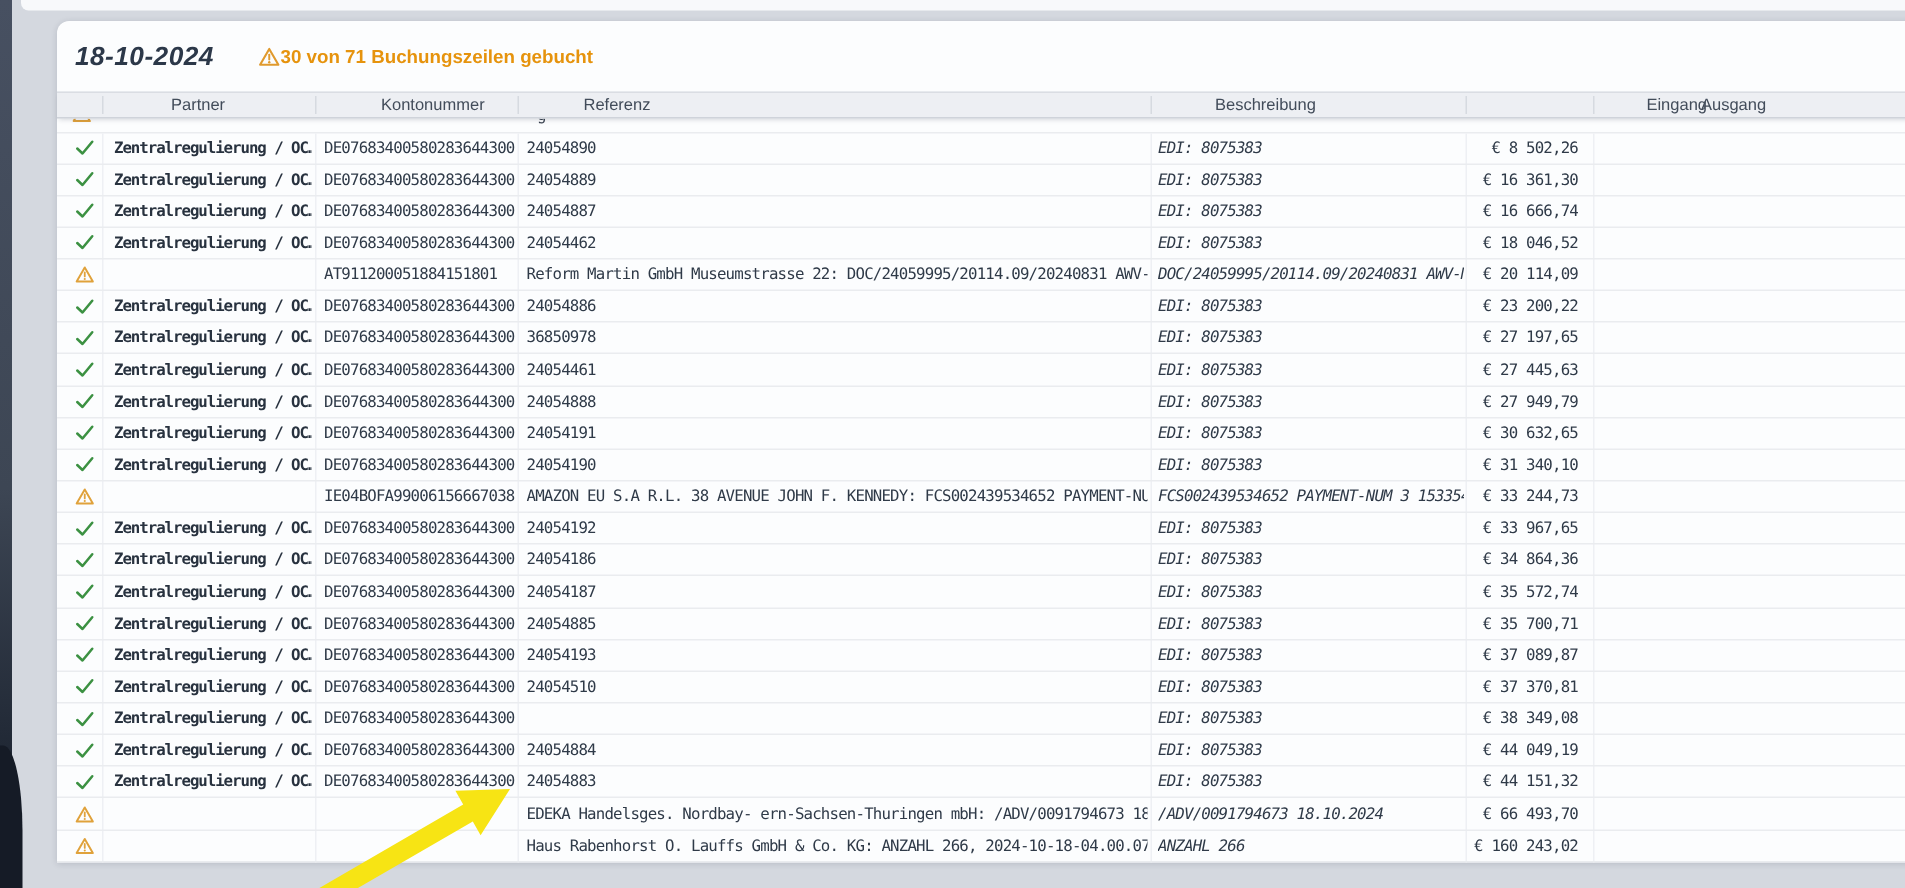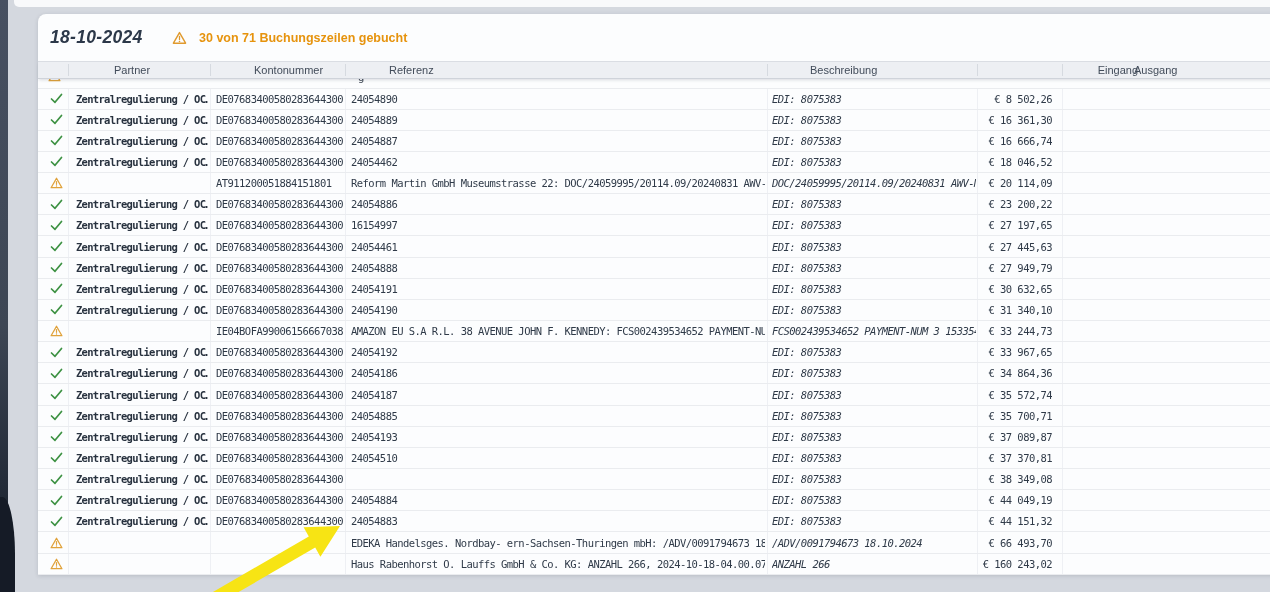--- a/index.html
+++ b/index.html
@@ -30,21 +30,21 @@
     background:#fcfdfe;border-radius:8px 8px 0 0;
     box-shadow:0 1px 4px rgba(25,35,55,.15);
   }
   .card-header{position:absolute;left:0;top:0;right:0;height:47px;}
   .date-title{
     position:absolute;left:12px;top:13px;
     font-size:17.5px;font-weight:700;color:#2c3849;letter-spacing:.3px;font-style:italic;
   }
   .status-line{
     position:absolute;left:134px;top:15px;height:18px;
-    display:flex;align-items:center;gap:12px;
+    display:flex;align-items:center;gap:0;
   }
   .status-text{font-size:12.5px;font-weight:600;color:#e6930d;}
 
   
   .thead{
     position:absolute;left:0;top:47px;right:0;height:18px;
     background:#edeff3;
     border-top:1px solid #dadde3;border-bottom:1px solid #cfd3da;
     box-shadow:0 2px 3px -1px rgba(30,40,60,.16);
     box-sizing:border-box;z-index:3;
@@ -227,21 +227,21 @@
         <span class="cell cell-ausgang"></span>
       </div>
       <div class="row">
         <span class="cell cell-status icon">
           <svg width="13" height="11" viewBox="0 0 13 11">
             <path d="M1.5 6 L5 9.3 L11.5 1.5" fill="none" stroke="#3c9142" stroke-width="1.7" stroke-linecap="round" stroke-linejoin="round"></path>
           </svg>
         </span>
         <span class="cell cell-partner">Zentralregulierung / OC…</span>
         <span class="cell cell-konto">DE07683400580283644300</span>
-        <span class="cell cell-referenz">16154997</span>
+        <span class="cell cell-referenz">36850978</span>
         <span class="cell cell-beschreibung">EDI: 8075383</span>
         <span class="cell cell-eingang">€ 27 197,65</span>
         <span class="cell cell-ausgang"></span>
       </div>
       <div class="row">
         <span class="cell cell-status icon">
           <svg width="13" height="11" viewBox="0 0 13 11">
             <path d="M1.5 6 L5 9.3 L11.5 1.5" fill="none" stroke="#3c9142" stroke-width="1.7" stroke-linecap="round" stroke-linejoin="round"></path>
           </svg>
         </span>

